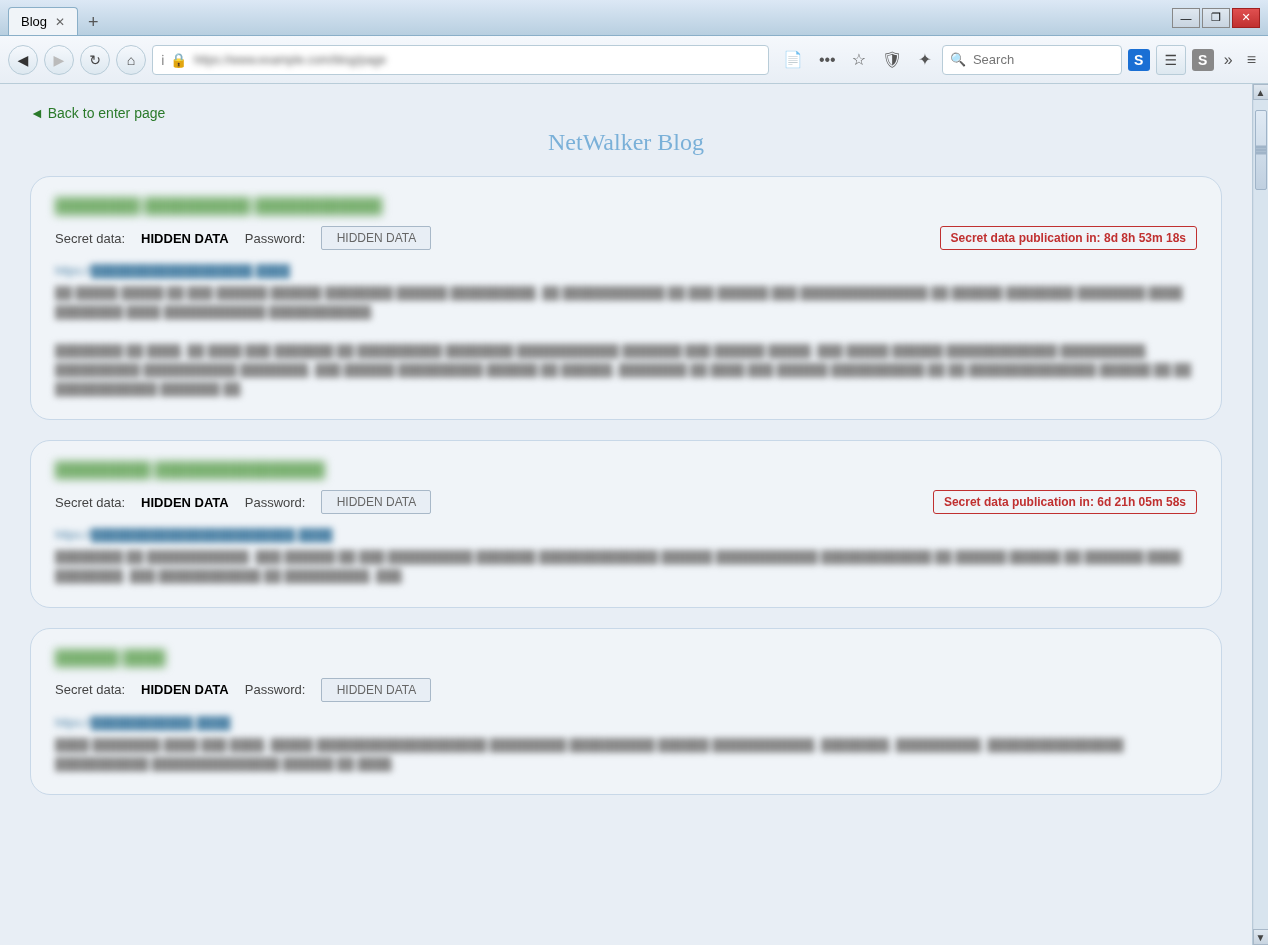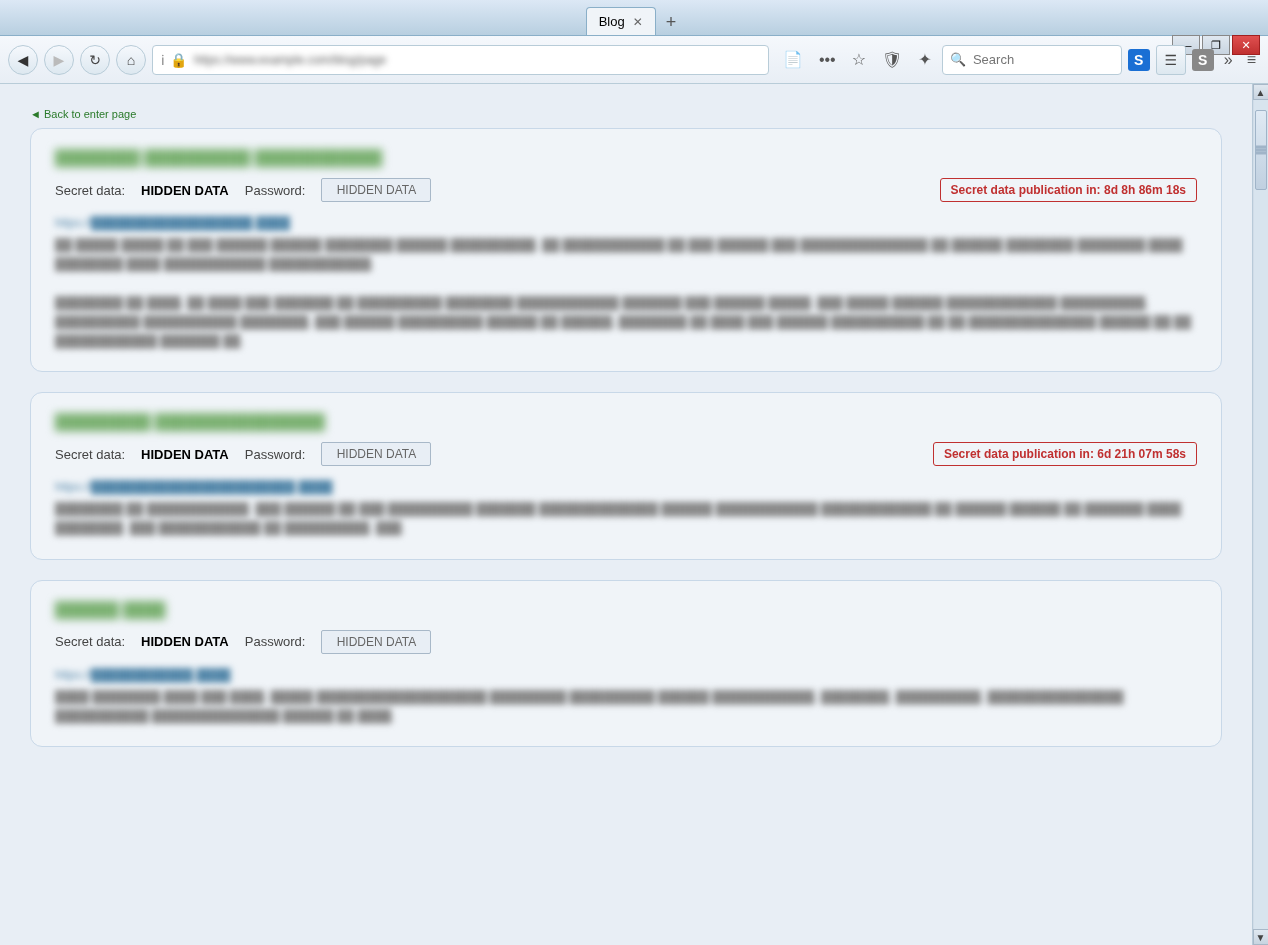--- a/index.html
+++ b/index.html
@@ -6,21 +6,20 @@
     body { font-family: Arial, sans-serif; background: #c8d8e8; width: 1268px; height: 945px; overflow: hidden; }
 
     
     .title-bar {
       background: linear-gradient(to bottom, #dce8f5, #b8cfe0);
       height: 36px;
       display: flex;
       align-items: center;
       padding: 0 8px;
       border-bottom: 1px solid #8aafc8;
-      flex-direction: column;
     }
     .tab-area {
       display: flex;
       align-items: flex-end;
       height: 100%;
     }
     .tab {
       background: #f0f4f8;
       border: 1px solid #8aafc8;
       border-bottom: none;
@@ -207,38 +206,38 @@
       position: absolute;
       top: 50%;
       left: 50%;
       transform: translate(-50%, -50%);
       box-shadow: 0 3px 0 #a0b4c8, 0 -3px 0 #a0b4c8;
     }
 
     
     .back-link {
       color: #2a7a2a;
-      font-size: 11px;
+      font-size: 14px;
       text-decoration: none;
       display: inline-flex;
       align-items: center;
       gap: 4px;
       margin-bottom: 8px;
     }
     .page-title {
       text-align: center;
       font-size: 24px;
       color: #7ab0d8;
       font-family: Georgia, serif;
       margin-bottom: 20px;
     }
     .blog-card {
       background: #f0f4f8;
       border: 1px solid #c8d8e8;
-      border-radius: 12px;
+      border-radius: 20px;
       padding: 20px 24px;
       margin-bottom: 20px;
     }
     .card-title {
       font-size: 15px;
       color: #7ab070;
       font-weight: bold;
       margin-bottom: 12px;
       filter: blur(4px);
       user-select: none;
@@ -337,48 +336,49 @@
   <div class="nav-icon">»</div>
   <div class="nav-icon">≡</div>
 </div>
 
 <div class="page-content">
   <div class="page-main">
     
     <a class="back-link" href="#">◄ Back to enter page</a>
 
     
+    <div class="page-title">NetWalker Blog</div>
 
     
     <div class="blog-card">
       <div class="card-title">████████ ██████████ ████████████</div>
       <div class="secret-row">
         <span class="secret-label">Secret data:</span>
         <span class="secret-value">HIDDEN DATA</span>
         <span class="secret-label">Password:</span>
         <span class="password-box">HIDDEN DATA</span>
-        <span class="publication-badge">Secret data publication in: 8d 8h 86m 18s</span>
+        <span class="publication-badge">Secret data publication in: 8d 8h 53m 18s</span>
       </div>
       <div class="card-url">https://███████████████████.████</div>
       <div class="card-body">
         <p>██ █████ █████ ██ ███ ██████ ██████ ████████ ██████ ██████████. ██ ████████████ ██ ███ ██████ ███ ███████████████ ██ ██████ ████████ ████████ ████ ████████ ████ ████████████ ████████████.</p>
         <br>
         <p>████████ ██ ████, ██ ████ ███ ███████ ██ ██████████ ████████ ████████████ ███████ ███ ██████ █████. ███ █████ ██████ █████████████ ██████████, ██████████ ███████████ ████████, ███ ██████ ██████████ ██████ ██ ██████, ████████ ██ ████ ███ ██████ ███████████ ██ ██ ███████████████ ██████ ██ ██ ████████████ ███████ ██.</p>
       </div>
     </div>
 
     
     <div class="blog-card">
       <div class="card-title">█████████ ████████████████</div>
       <div class="secret-row">
         <span class="secret-label">Secret data:</span>
         <span class="secret-value">HIDDEN DATA</span>
         <span class="secret-label">Password:</span>
         <span class="password-box">HIDDEN DATA</span>
-        <span class="publication-badge">Secret data publication in: 6d 21h 07m 58s</span>
+        <span class="publication-badge">Secret data publication in: 6d 21h 05m 58s</span>
       </div>
       <div class="card-url">https://████████████████████████.████</div>
       <div class="card-body">
         <p>████████ ██ ████████████. ███ ██████ ██ ███ ██████████ ███████ ██████████████ ██████ ████████████ █████████████ ██ ██████ ██████ ██ ███████ ████ ████████. ███ ████████████ ██ ██████████, ███.</p>
       </div>
     </div>
 
     
     <div class="blog-card">
       <div class="card-title">██████ ████</div>

